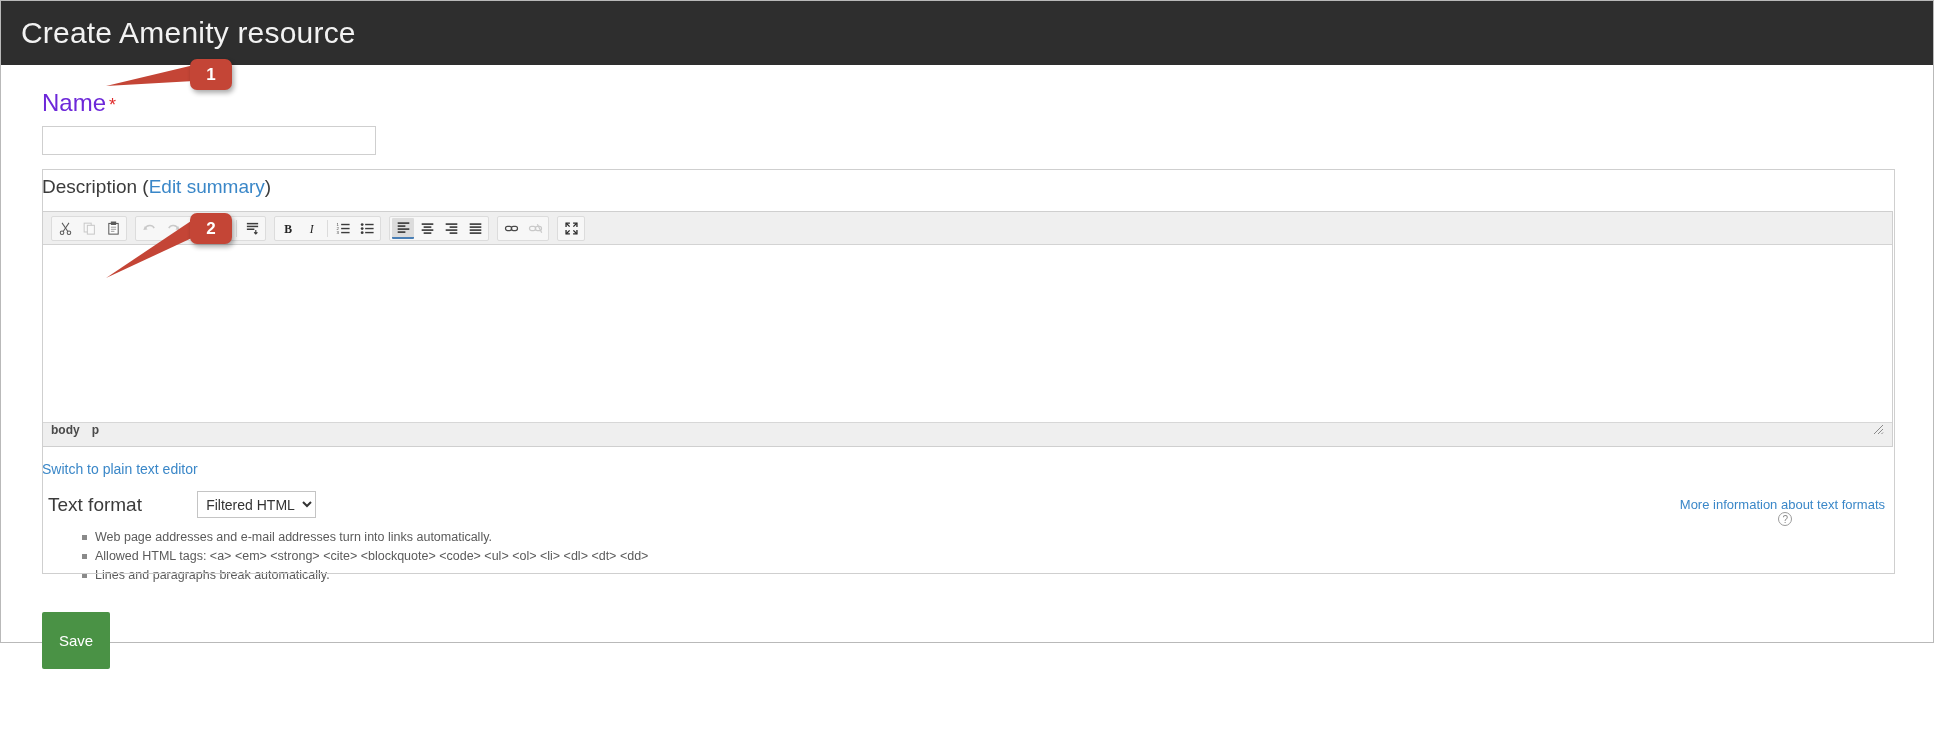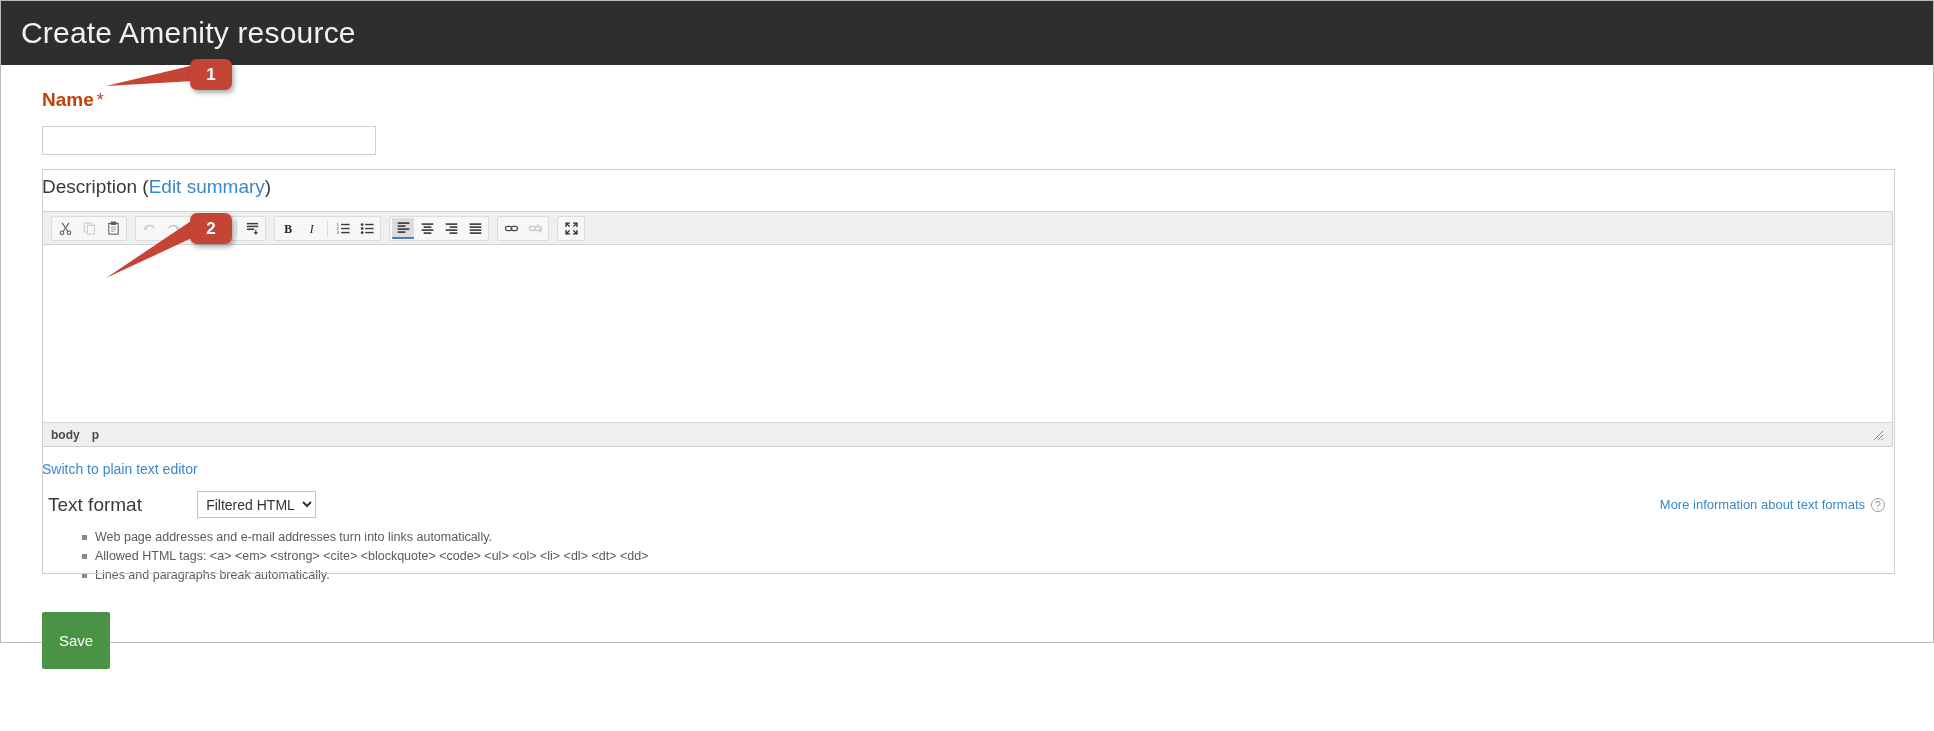--- a/index.html
+++ b/index.html
@@ -45,23 +45,23 @@
 
   
   #content {
     position: relative;
     padding: 0 0 0 41px;
     box-sizing: border-box;
   }
 
   
   .field-label {
-    font-size: 19px;
-    color: #c2410c;
-    font-weight: 700;
+    font-size: 24px;
+    color: #6d28d9;
+    font-weight: 400;
   }
   #name-label-row {
     padding-top: 24px;
     height: 26px;
   }
   .required-mark {
     color: #e02a2a;
     font-size: 18px;
     padding-left: 3px;
   }
@@ -147,21 +147,21 @@
 
   #cke-body {
     height: 177px;
     background: #ffffff;
   }
   #cke-footer {
     height: 24px;
     background: #efefef;
     border-top: 1px solid #d7d7d7;
     display: flex;
-    align-items: center;
+    align-items: flex-start;
     padding: 0 8px;
     font-size: 12px;
     color: #4a4a4a;
     font-weight: bold;
     justify-content: space-between;
     box-sizing: border-box;
   }
   #cke-path { display: flex; gap: 12px; }
   #cke-resizer {
     width: 12px; height: 12px;
@@ -202,20 +202,21 @@
     box-sizing: border-box;
     text-align: center;
   }
   #more-info-row {
     position: absolute;
     right: 8px;
     top: 6px;
     display: flex;
     align-items: center;
     font-size: 13px;
+    flex-direction: column;
   }
   #help-icon {
     width: 14px; height: 14px;
     border-radius: 50%;
     border: 1px solid #9b9b9b;
     color: #8a8a8a;
     font-size: 10px;
     line-height: 13px;
     text-align: center;
     margin-left: 6px;

